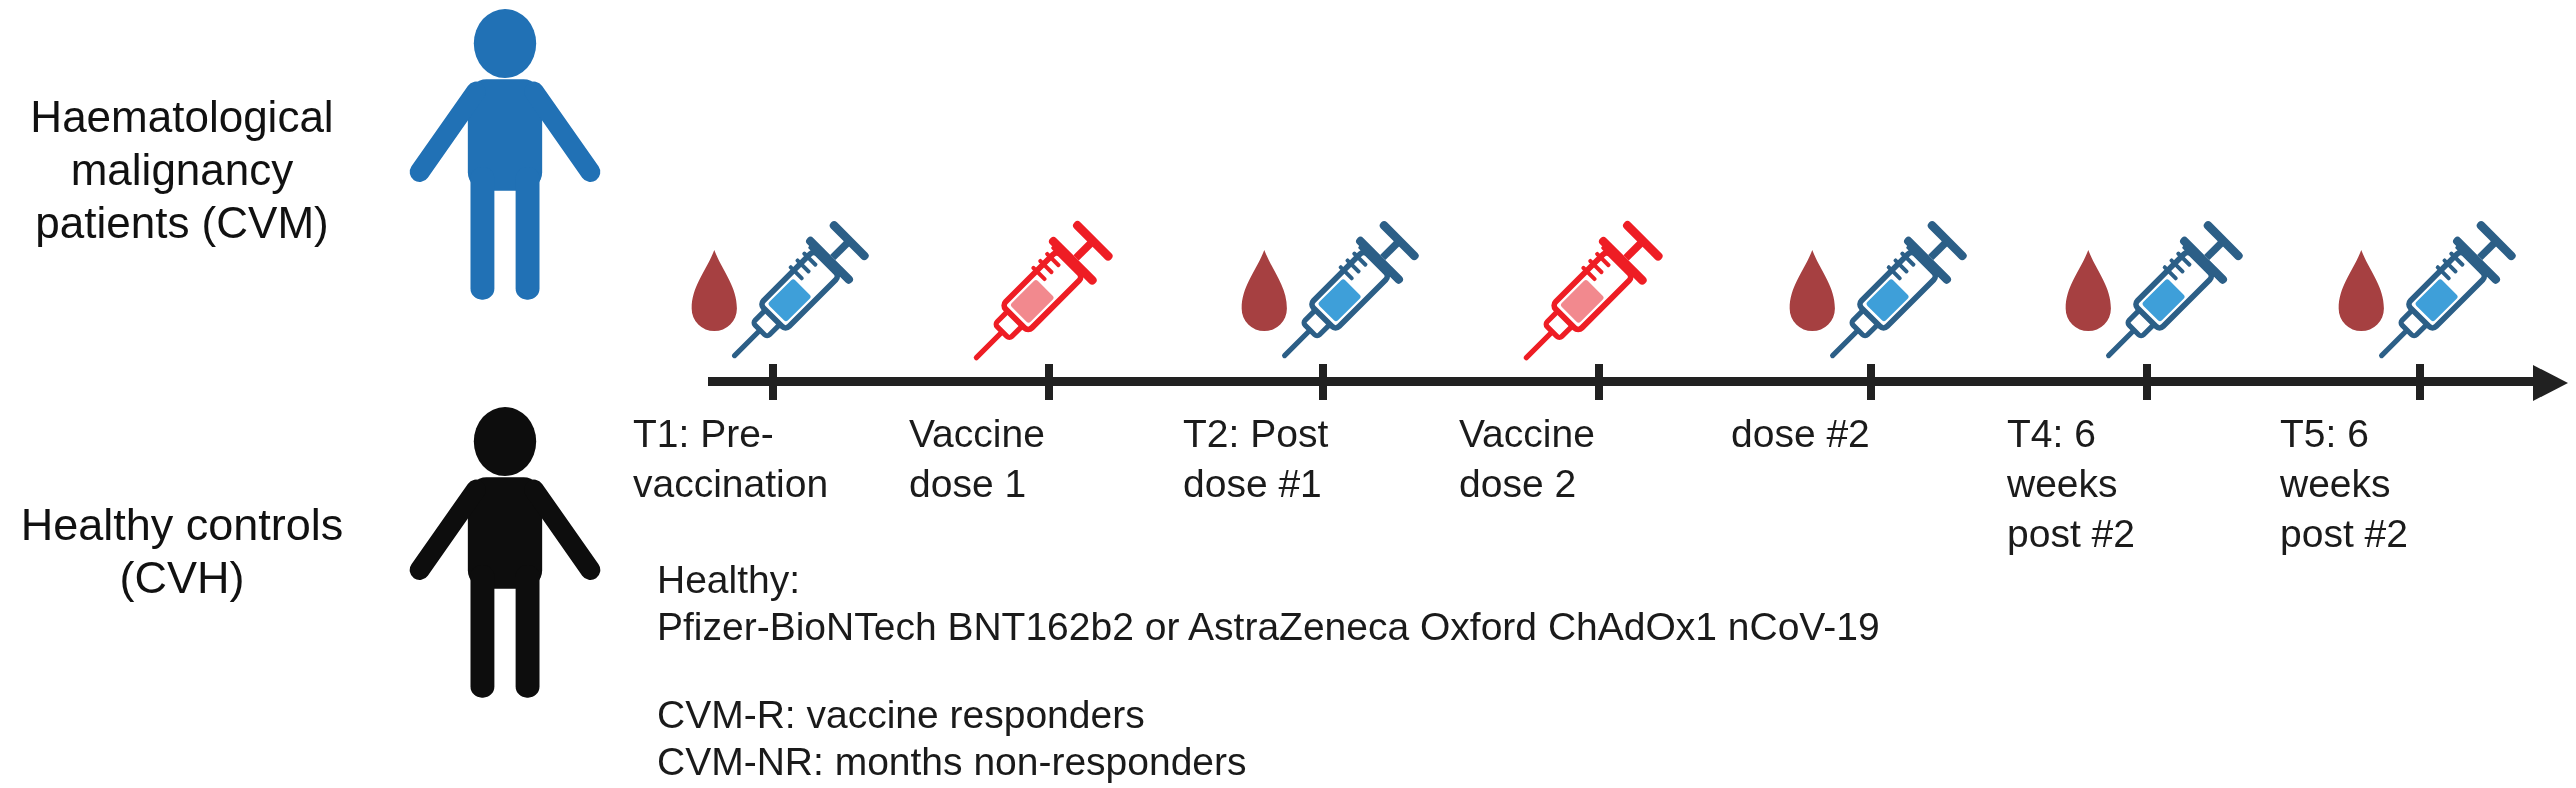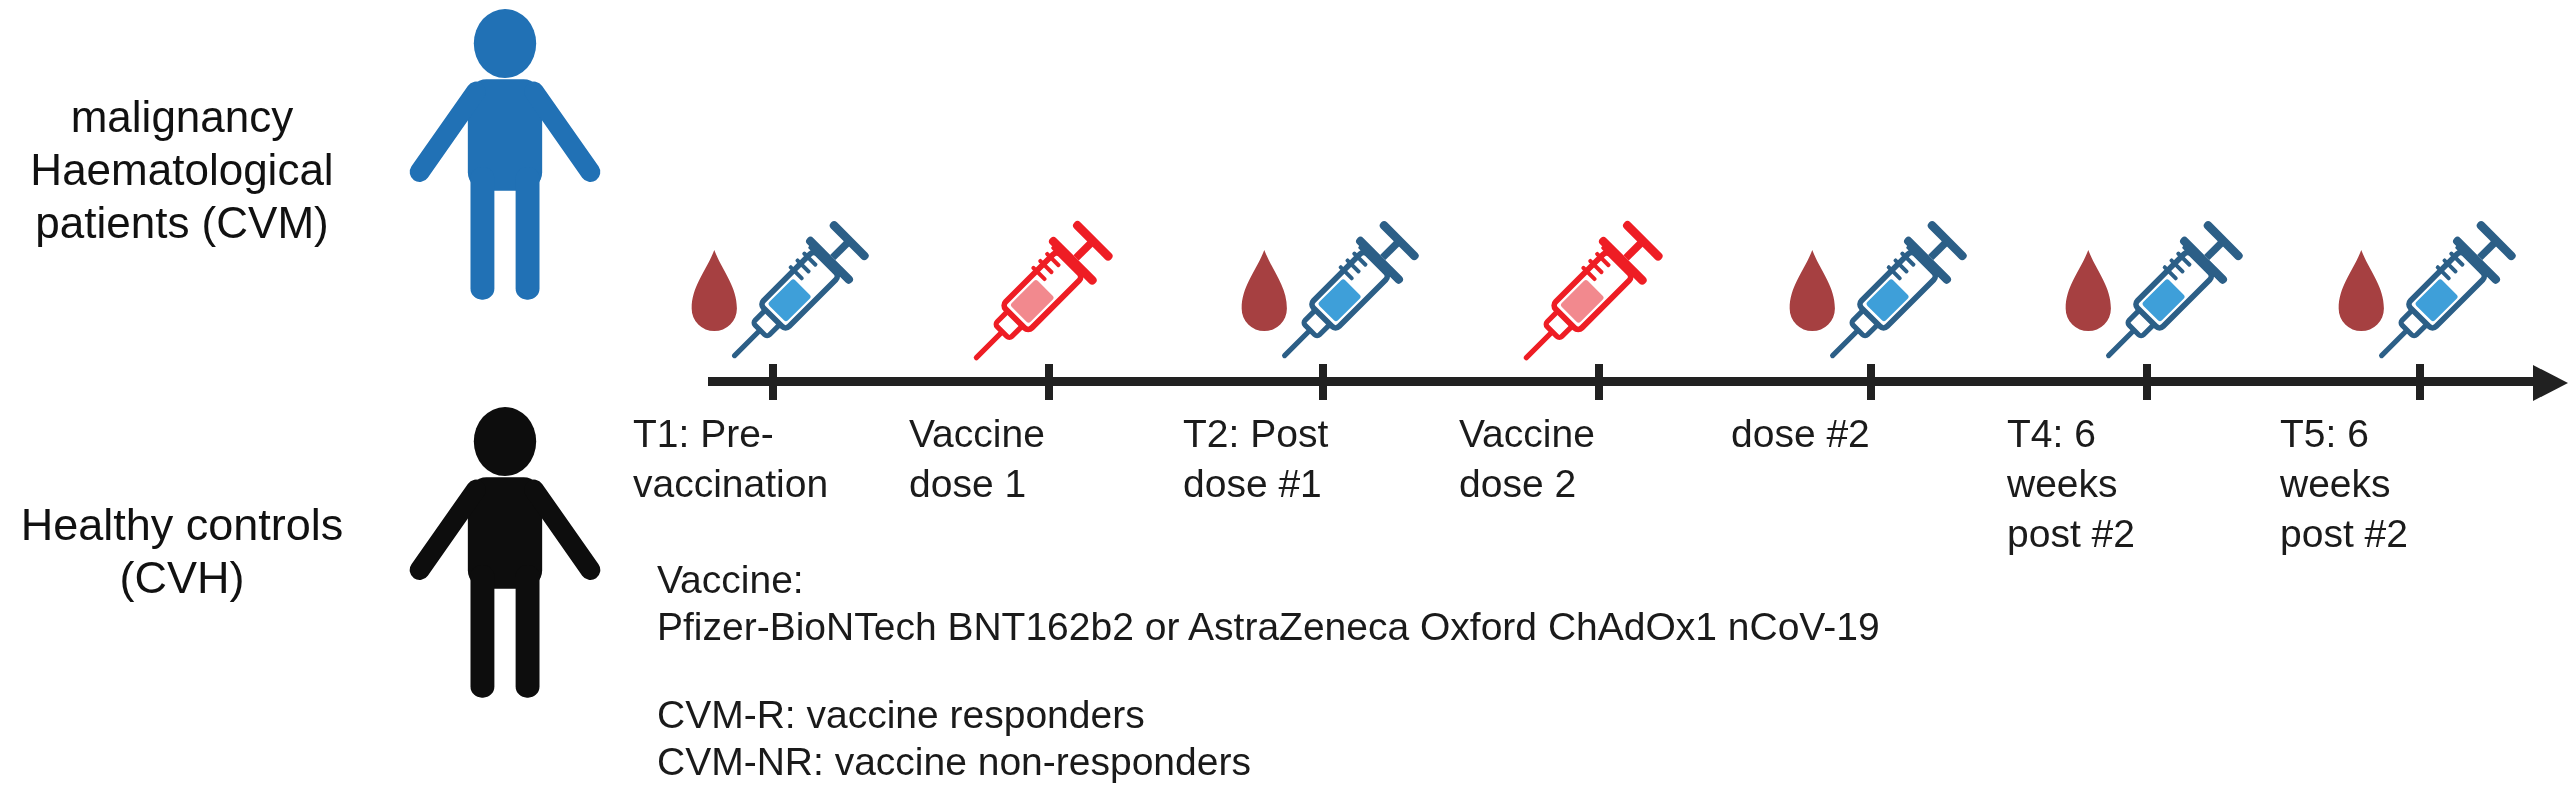--- a/index.html
+++ b/index.html
@@ -62,22 +62,22 @@
         <rect x="249" y="39" width="36" height="13" fill="var(--syr-main)"></rect>
         <rect x="283" y="0" width="15" height="90" rx="7" fill="var(--syr-main)"></rect>
       </g>
     </symbol>
   </defs>
 </svg>
 
 <div id="canvas">
 
   <div class="grp-label grp-label--cvm">
+    <div>Haematological</div>
     <div>malignancy</div>
-    <div>Haematological</div>
     <div>patients (CVM)</div>
   </div>
   <svg class="person person--cvm" viewBox="0 0 340 440">
     <use href="#sym-person"></use>
   </svg>
 
   <div class="grp-label grp-label--cvh">
     <div>Healthy controls</div>
     <div>(CVH)</div>
   </div>
@@ -170,21 +170,21 @@
     </svg>
     <div class="tick"></div>
     <div class="label">
       <div>T5: 6</div>
       <div>weeks</div>
       <div>post #2</div>
     </div>
   </div>
 
   <div class="notes">
-    <div>Vaccine:</div>
+    <div>Healthy:</div>
     <div>Pfizer-BioNTech BNT162b2 or AstraZeneca Oxford ChAdOx1 nCoV-19</div>
     <div class="gap"></div>
     <div>CVM-R: vaccine responders</div>
-    <div>CVM-NR: vaccine non-responders</div>
+    <div>CVM-NR: months non-responders</div>
   </div>
 
 </div>
 
 
 </body></html>

